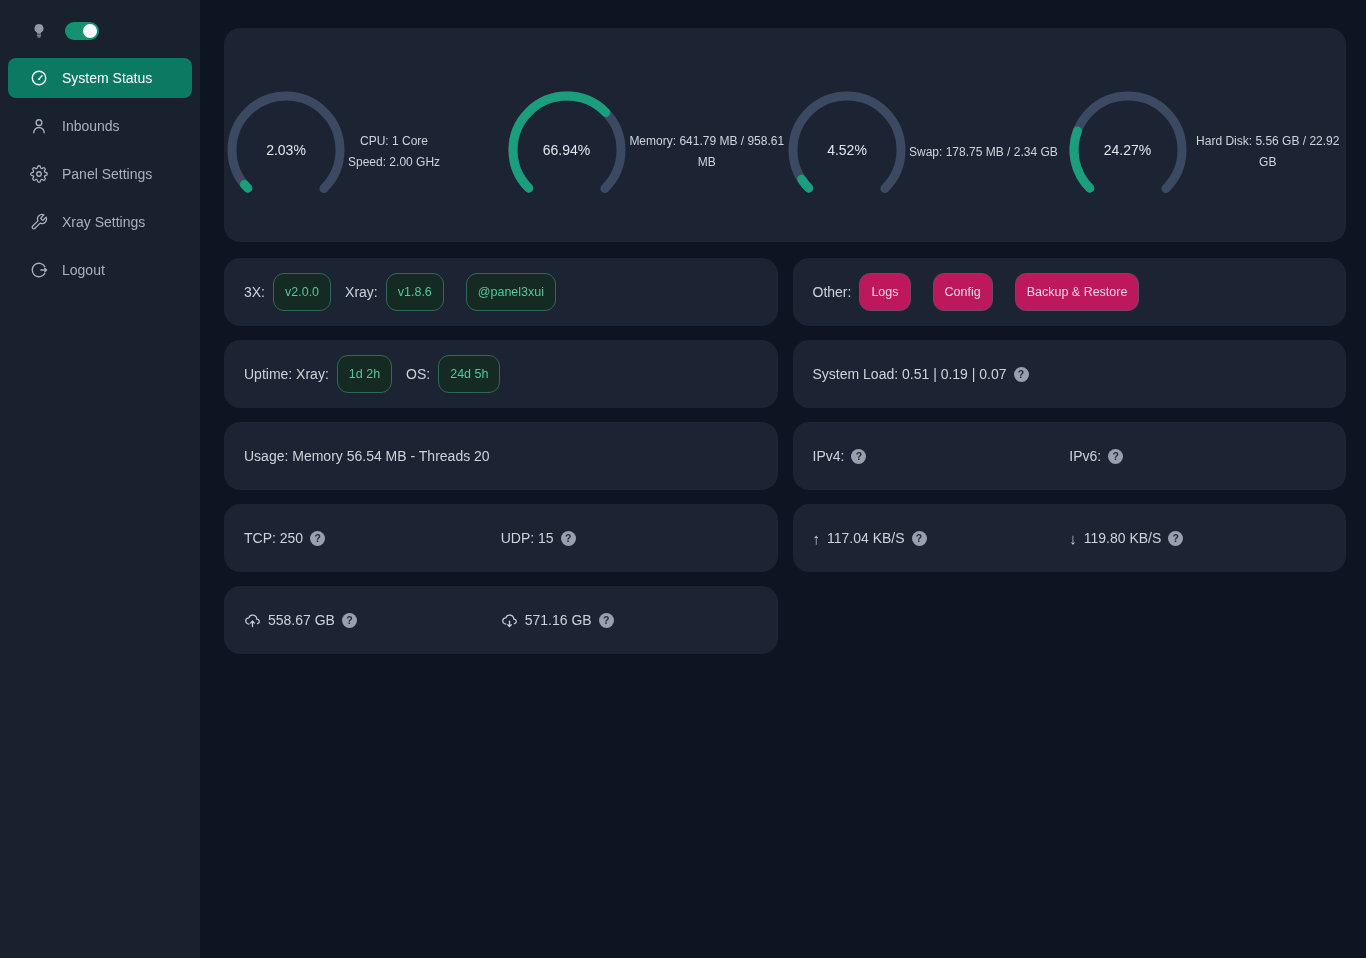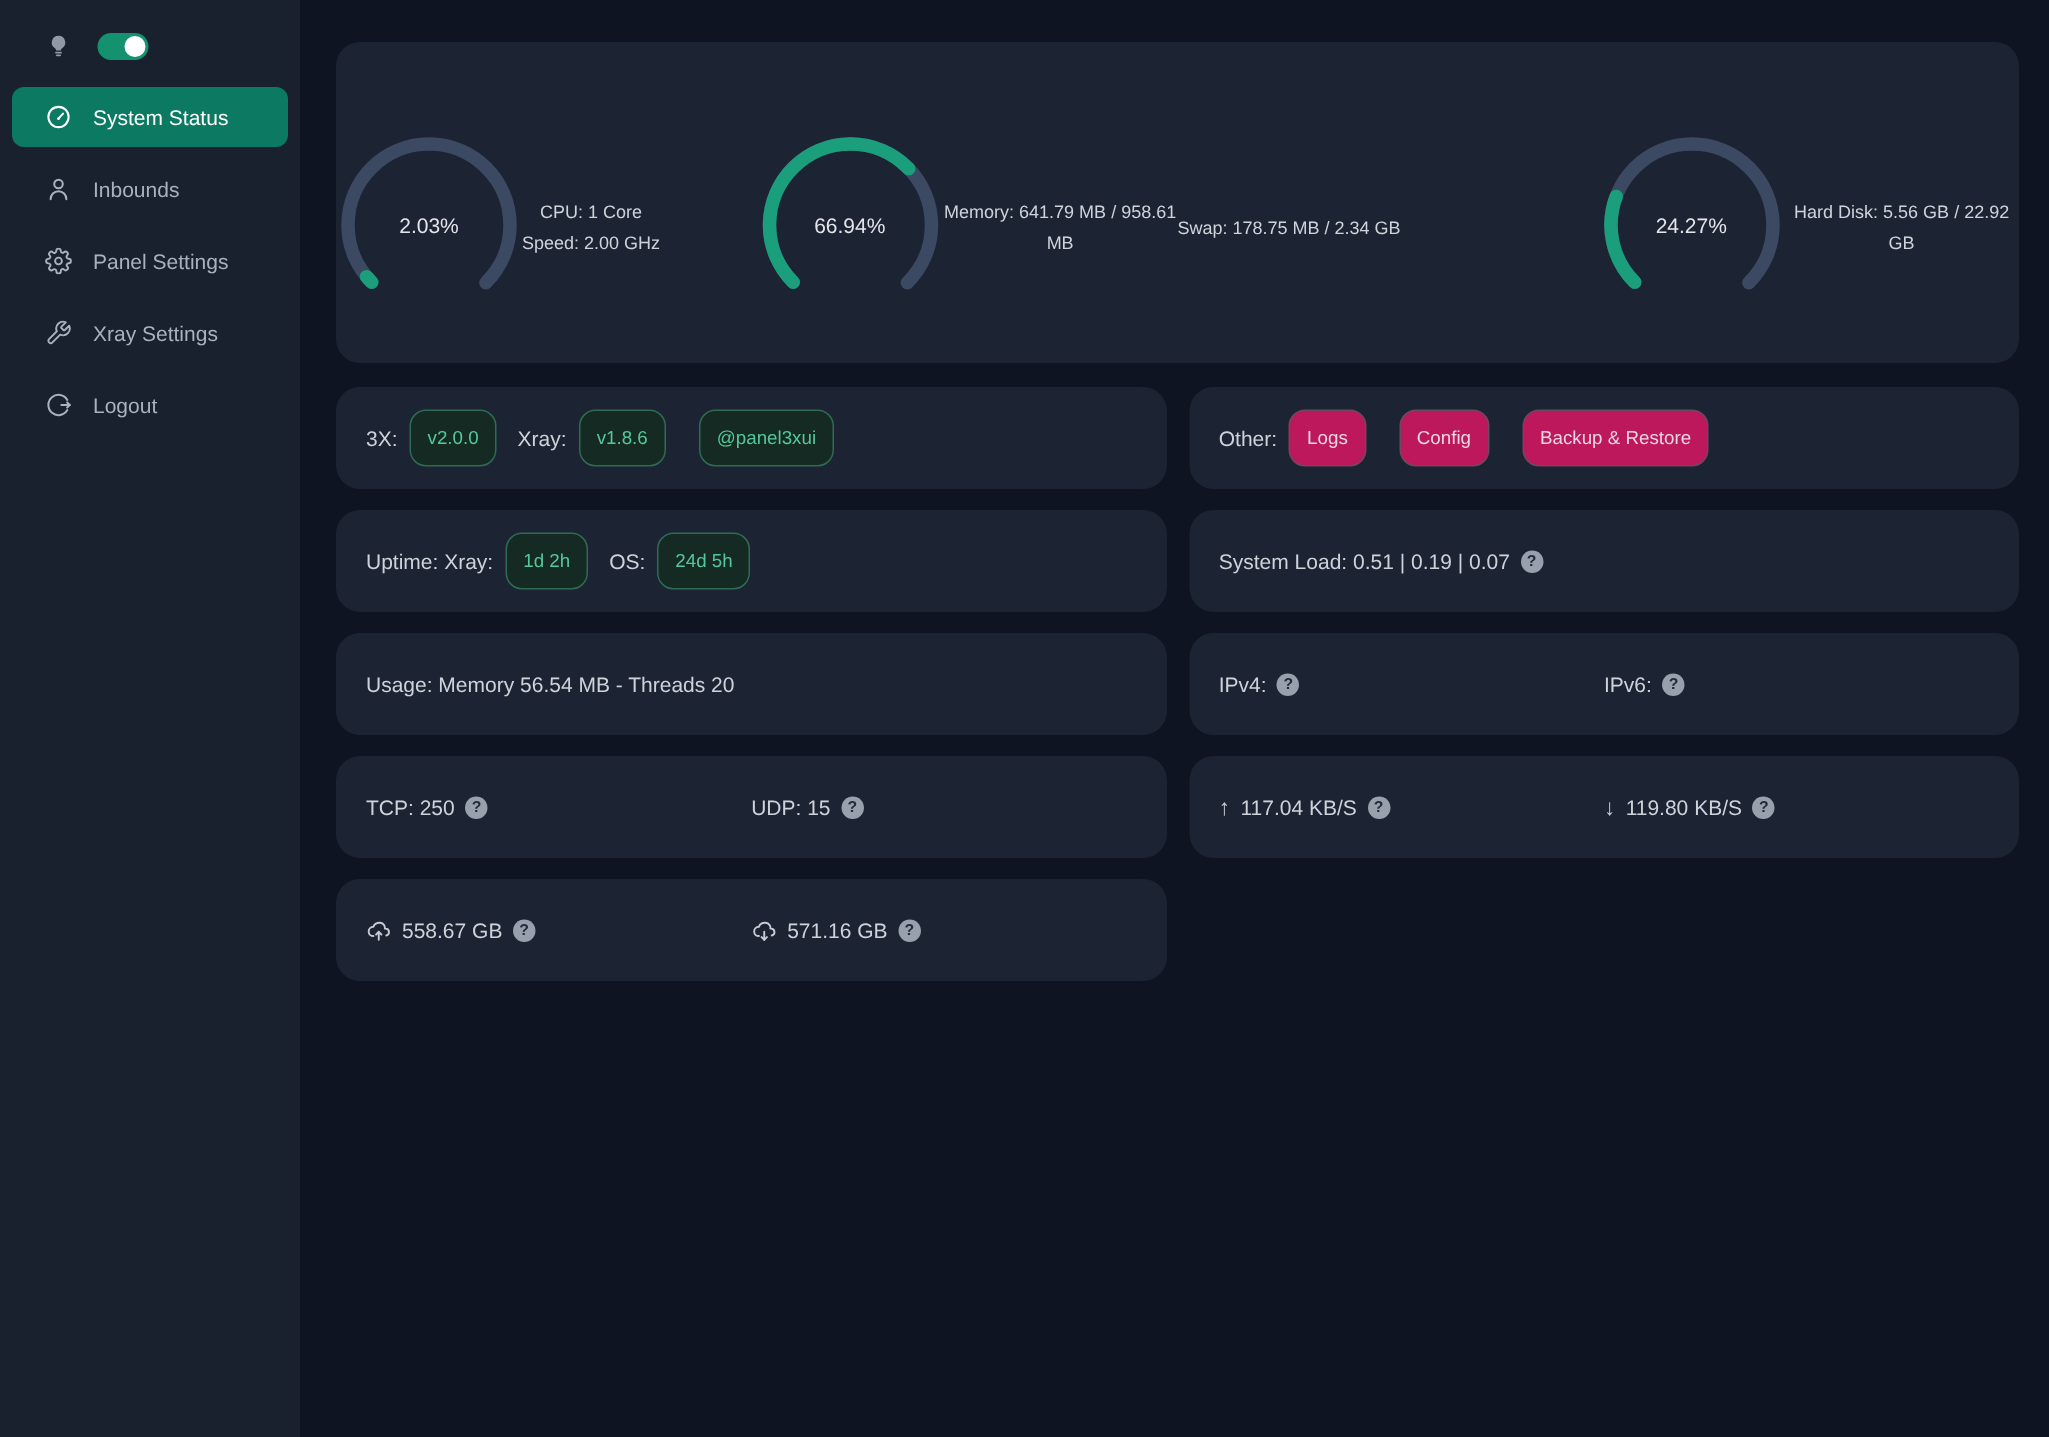--- a/index.html
+++ b/index.html
@@ -135,20 +135,27 @@
             <circle class="prog" cx="62" cy="62" r="54" transform="rotate(135 62 62)" stroke-dasharray="170.34155190735362 339.29200658769764"></circle>
           </svg>
           <div class="pct">66.94%</div>
         </div>
         <div class="glabel">
           <div>Memory: 641.79 MB / 958.61 MB</div>
           <div></div>
         </div>
       </div>
       <div class="gauge-col">
+        <div class="gauge-wrap">
+          <svg width="124" height="124" viewBox="0 0 124 124">
+            <circle class="track" cx="62" cy="62" r="54" transform="rotate(135 62 62)" stroke-dasharray="254.46900494077323 339.29200658769764"></circle>
+            <circle class="prog" cx="62" cy="62" r="54" transform="rotate(135 62 62)" stroke-dasharray="11.501999023322949 339.29200658769764"></circle>
+          </svg>
+          <div class="pct">4.52%</div>
+        </div>
         <div class="glabel">
           <div>Swap: 178.75 MB / 2.34 GB</div>
           <div></div>
         </div>
       </div>
       <div class="gauge-col">
         <div class="gauge-wrap">
           <svg width="124" height="124" viewBox="0 0 124 124">
             <circle class="track" cx="62" cy="62" r="54" transform="rotate(135 62 62)" stroke-dasharray="254.46900494077323 339.29200658769764"></circle>
             <circle class="prog" cx="62" cy="62" r="54" transform="rotate(135 62 62)" stroke-dasharray="61.75962749912566 339.29200658769764"></circle>

